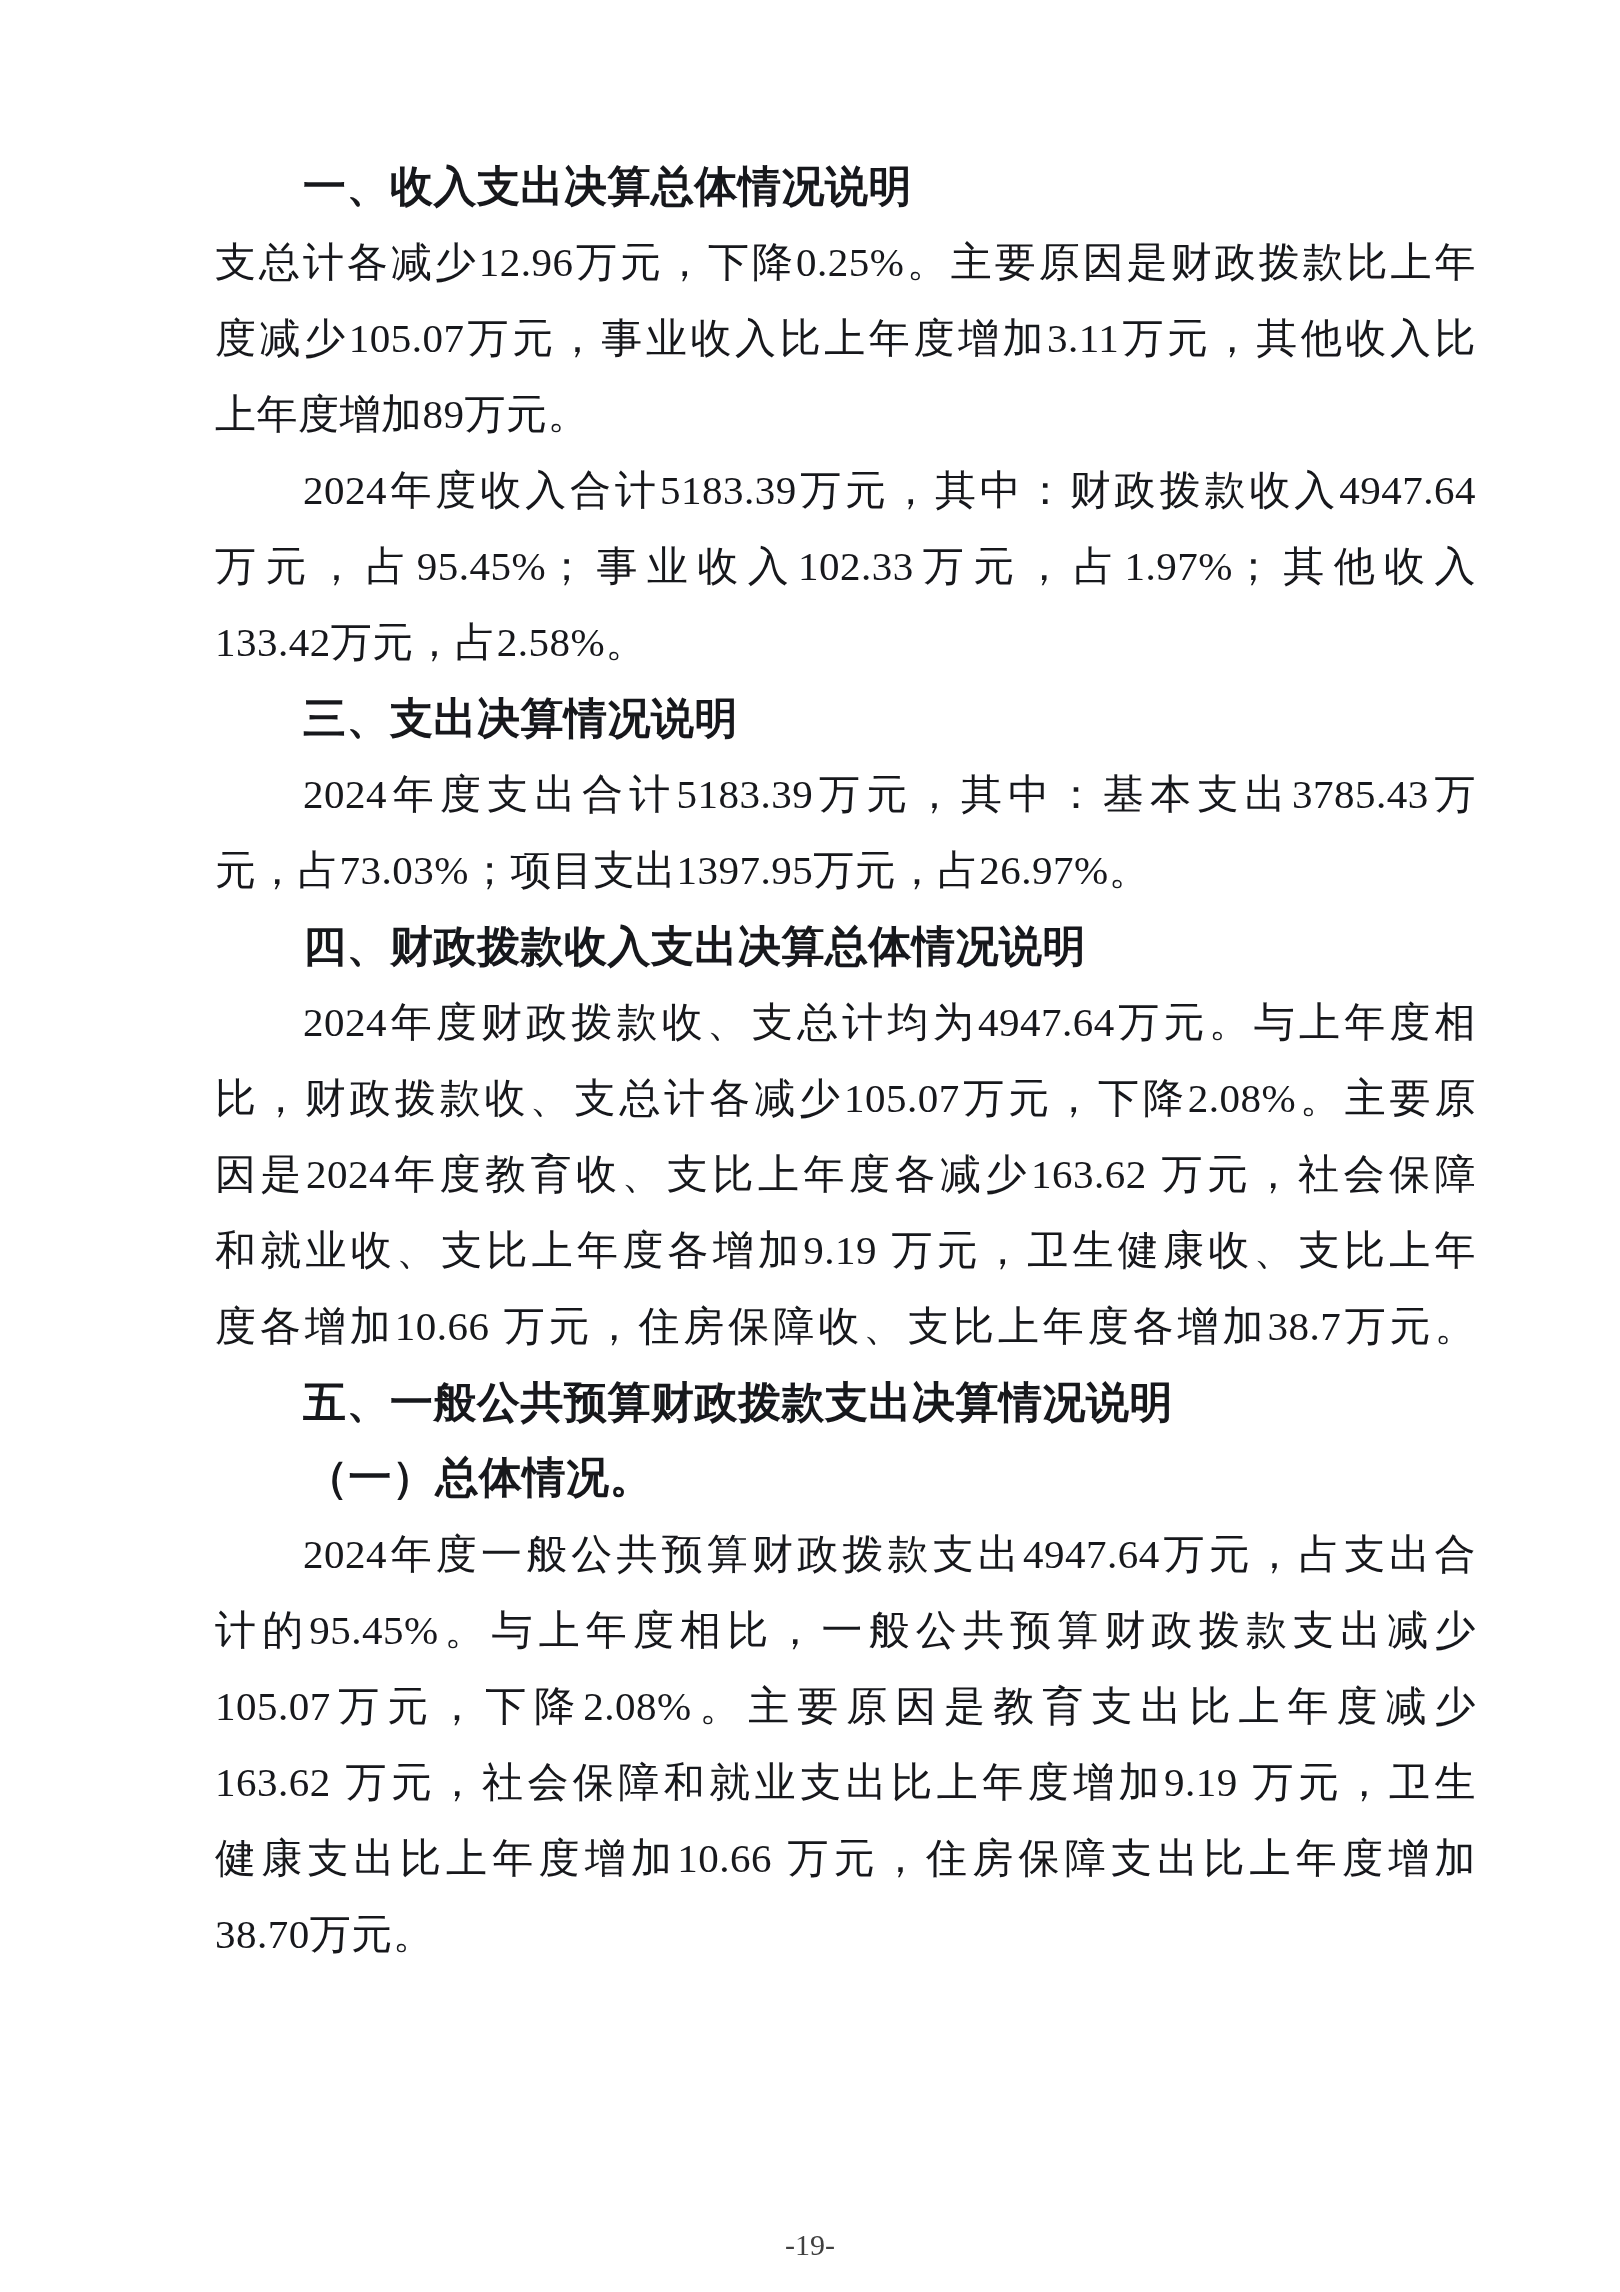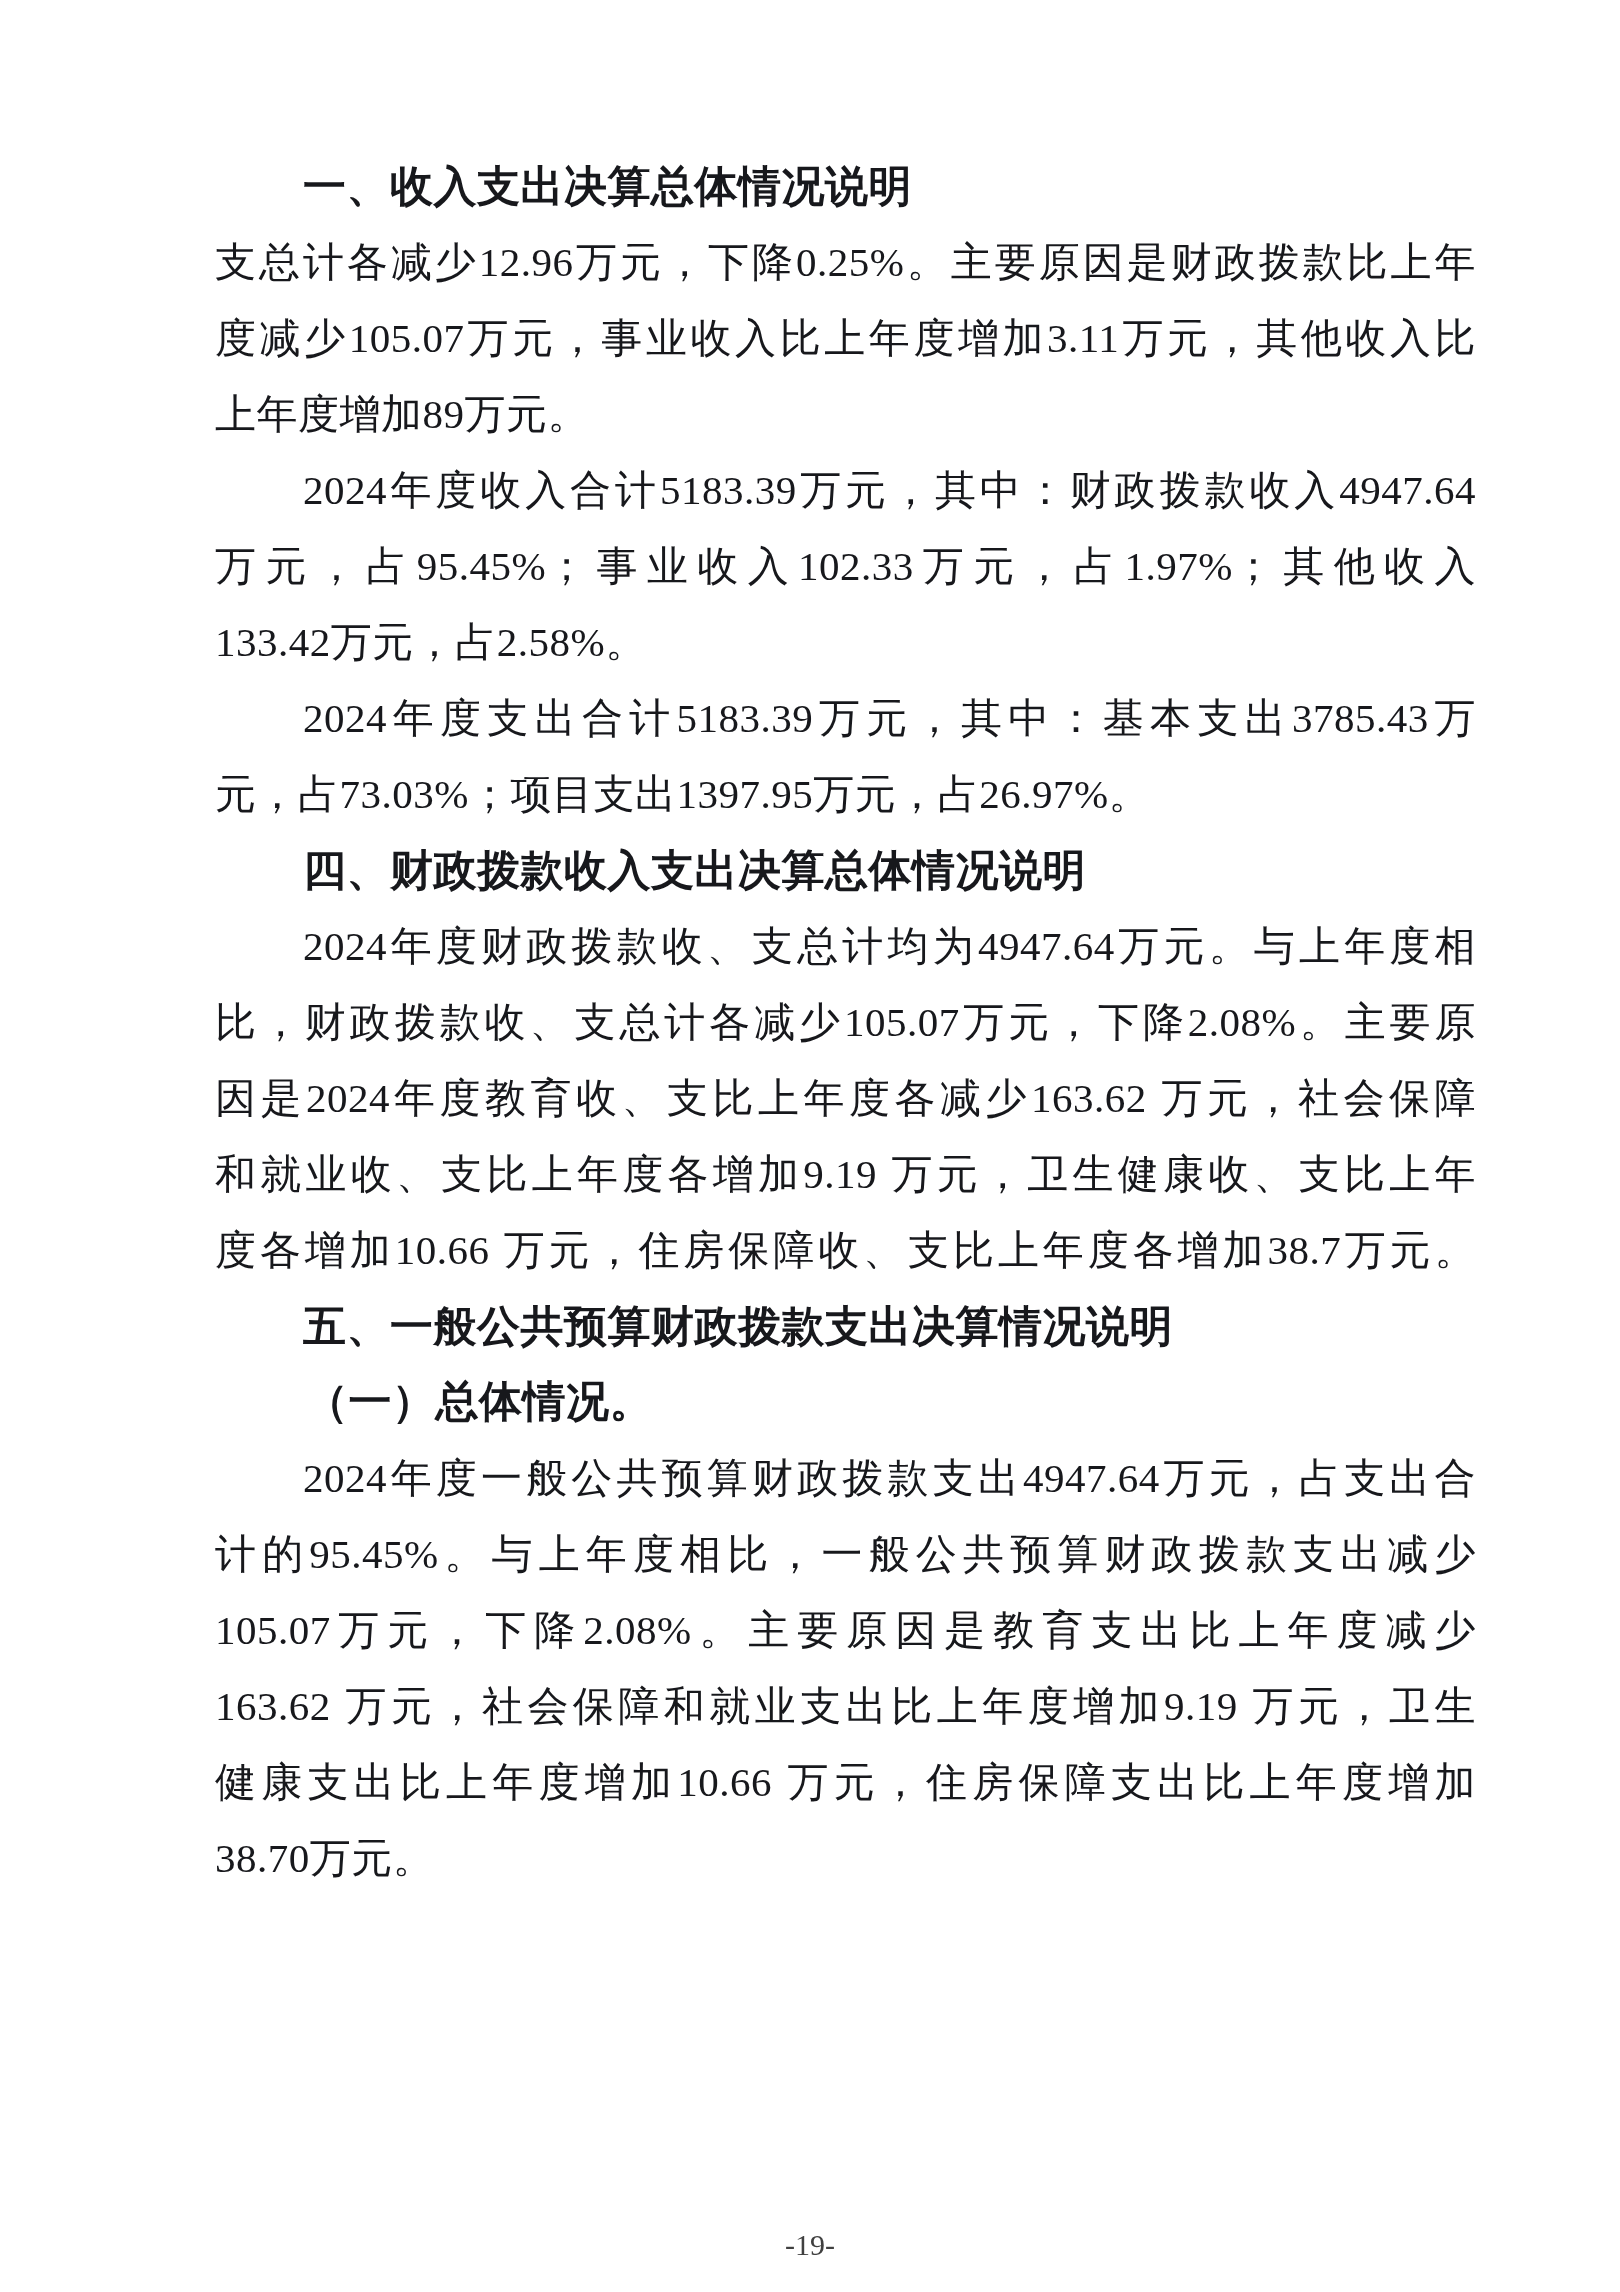--- a/index.html
+++ b/index.html
@@ -68,20 +68,21 @@
 <body>
 
 <div class="doc" id="doc">
     <div class="line h">一、收入支出决算总体情况说明</div>
     <div class="line v-mid">支总计各减少12.96万元，下降0.25%。主要原因是财政拨款比上年</div>
     <div class="line v-mid">度减少105.07万元，事业收入比上年度增加3.11万元，其他收入比</div>
     <div class="line v-last">上年度增加89万元。</div>
     <div class="line v-first">2024年度收入合计5183.39万元，其中：财政拨款收入4947.64</div>
     <div class="line v-mid">万元，占95.45%；事业收入102.33万元，占1.97%；其他收入</div>
     <div class="line v-last">133.42万元，占2.58%。</div>
+    <div class="line h">三、支出决算情况说明</div>
     <div class="line v-first">2024年度支出合计5183.39万元，其中：基本支出3785.43万</div>
     <div class="line v-last">元，占73.03%；项目支出1397.95万元，占26.97%。</div>
     <div class="line h">四、财政拨款收入支出决算总体情况说明</div>
     <div class="line v-first">2024年度财政拨款收、支总计均为4947.64万元。与上年度相</div>
     <div class="line v-mid">比，财政拨款收、支总计各减少105.07万元，下降2.08%。主要原</div>
     <div class="line v-mid">因是2024年度教育收、支比上年度各减少163.62 万元，社会保障</div>
     <div class="line v-mid">和就业收、支比上年度各增加9.19 万元，卫生健康收、支比上年</div>
     <div class="line v-last-justified">度各增加10.66 万元，住房保障收、支比上年度各增加38.7万元。</div>
     <div class="line h">五、一般公共预算财政拨款支出决算情况说明</div>
     <div class="line sub">（一）总体情况。</div>

